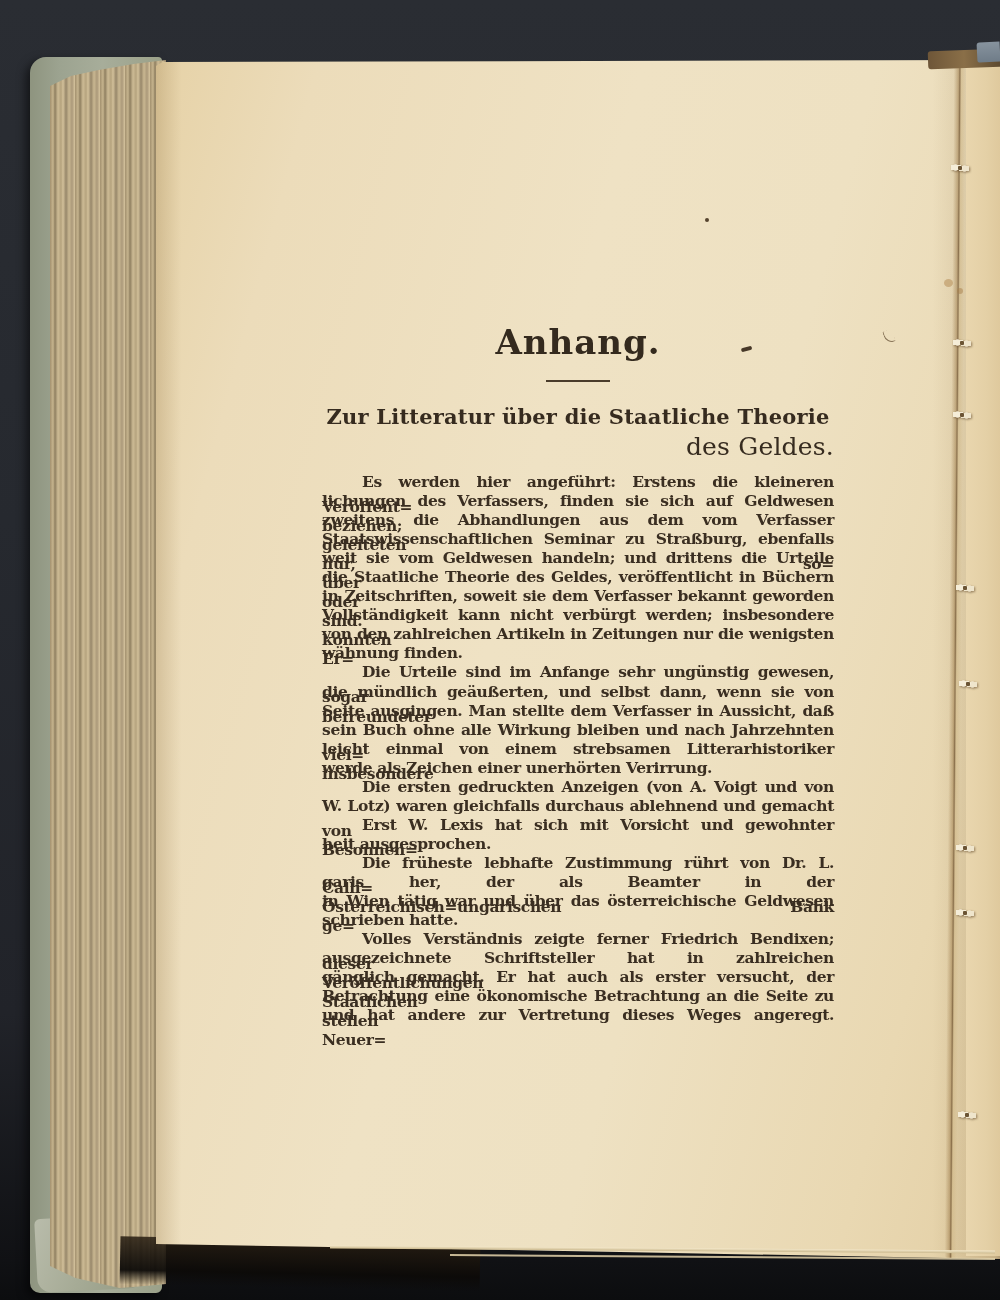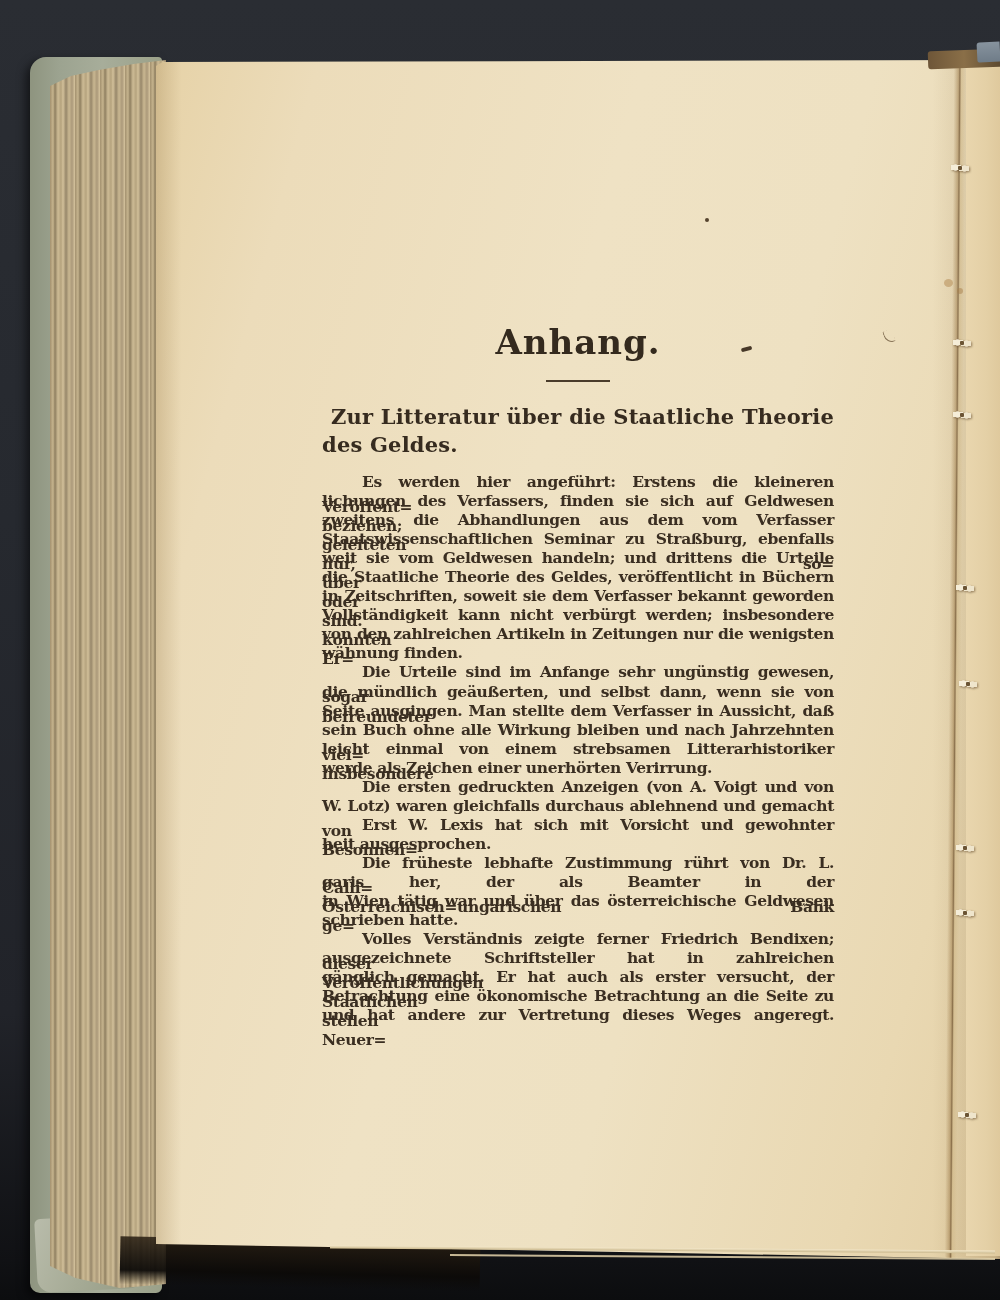--- a/index.html
+++ b/index.html
@@ -121,26 +121,26 @@
     position:absolute;left:0;top:262px;width:100%;
     text-align:center;font-size:34px;font-weight:bold;letter-spacing:1px;
     color:#342a1e;
   }
   .title-rule{
     position:absolute;left:224px;top:320px;width:64px;height:2px;
     background:#4a3c2b;
   }
   .heading-1{
     position:absolute;left:0;top:344px;width:100%;
-    text-align:right;font-size:21px;font-weight:bold;letter-spacing:.2px;
+    text-align:center;font-size:21px;font-weight:bold;letter-spacing:.2px;
     color:#362b1f;
   }
   .heading-2{
     position:absolute;left:0;top:372px;width:100%;
-    text-align:left;font-size:21px;font-weight:bold;letter-spacing:.2px;
+    text-align:right;font-size:25px;font-weight:normal;letter-spacing:.2px;
     color:#362b1f;
   }
   .body-text{
     position:absolute;left:0;top:409px;width:512px;
   }
   .line{
     height:19.05px;line-height:25px;
     font-size:15.5px;font-weight:bold;letter-spacing:-0.35px;
     text-align:justify;text-align-last:justify;
     white-space:normal;color:#3a2e21;

